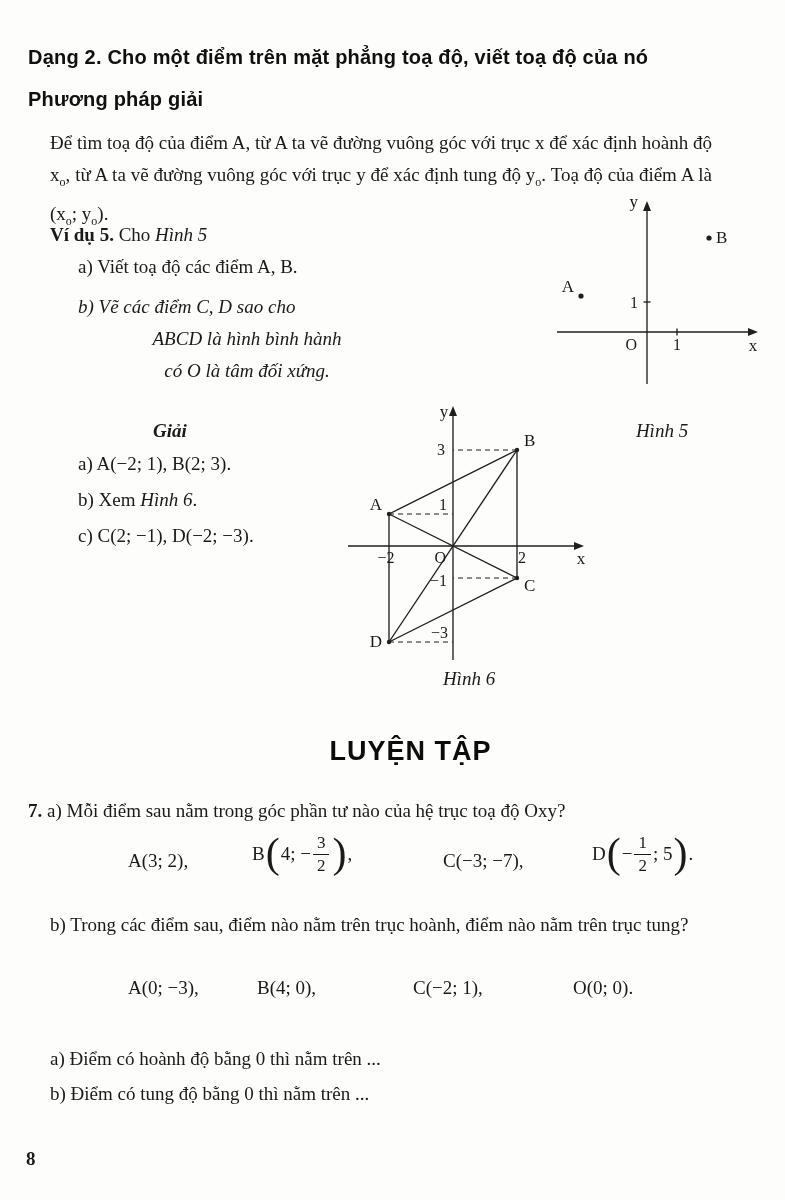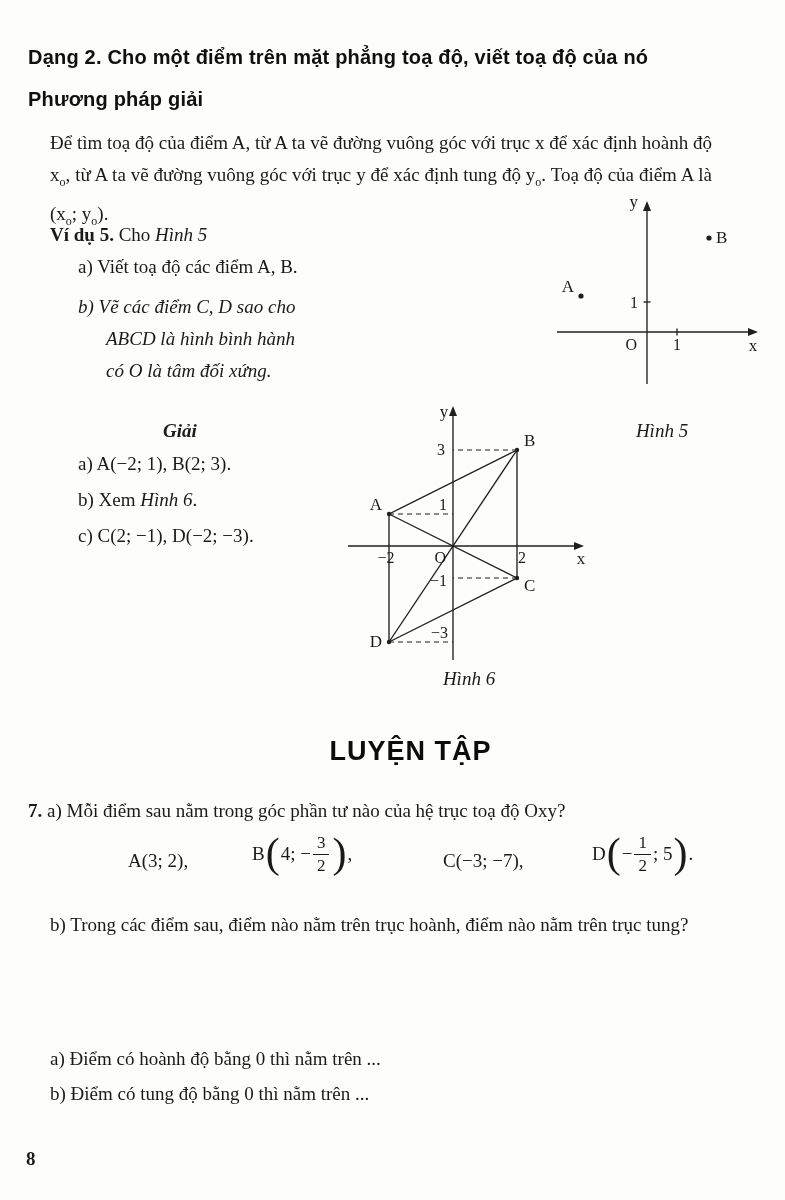--- a/index.html
+++ b/index.html
@@ -10,21 +10,21 @@
     font-family:"Liberation Serif","DejaVu Serif",serif;
   }
   .abs { position:absolute; }
   .body { font-size:19px; }
   .just { text-align:justify; }
   .sans-h {
     font-family:"Liberation Sans","DejaVu Sans",sans-serif;
     font-weight:bold; font-size:20px; color:#101010; letter-spacing:.2px;
   }
   .blk { display:block;font-style:italic; }
-  .ind { padding-left:28px; }
+  .ind { padding-left:28px;text-align:center; }
   .bold { font-weight:bold; }
   .it { font-style:italic; }
   .sb { font-size:12px; }
   .caption { font-style:italic; font-size:19px; text-align:center; }
   .luyentap {
     font-family:"Liberation Sans","DejaVu Sans",sans-serif;
     font-weight:900; font-size:27px; letter-spacing:1px; text-align:center; color:#0c0c0c;
   }
   .pnum { font-weight:bold; font-size:19px; }
   .ptgroup { display:inline-flex; align-items:center; font-size:19px; }
@@ -56,21 +56,21 @@
 
   <div class="abs body" style="left:78px; top:256px;">a) Viết toạ độ các điểm A, B.</div>
 
   <div class="abs body" style="left:78px; top:291px; width:310px; line-height:32px;">
     <span class="blk">b) Vẽ các điểm C, D sao cho</span>
     <span class="blk ind">ABCD là hình bình hành</span>
     <span class="blk ind">có O là tâm đối xứng.</span>
   </div>
 
 
-  <div class="abs body bold it" style="left:163px; top:420px;">Giải</div>
+  <div class="abs body bold it" style="left:153px; top:420px;">Giải</div>
 
   <div class="abs body" style="left:78px; top:453px;">a) A(−2; 1), B(2; 3).</div>
   <div class="abs body" style="left:78px; top:489px;">
     <span>b) Xem </span><span class="it">Hình 6</span><span>.</span>
   </div>
   <div class="abs body" style="left:78px; top:525px;">c) C(2; −1), D(−2; −3).</div>
 
   <div class="abs" style="left:552px; top:192px; width:220px;">
     <svg width="220" height="218" viewBox="0 0 220 218">
       <line class="axis" x1="95" y1="192" x2="95" y2="16"></line>
@@ -161,19 +161,25 @@
           <span class="den">2</span>
         </span>
         <span>; 5</span>
         <span class="bigp">)</span>
         <span>.</span>
     </span>
   </div>
 
   <div class="abs body just" style="left:50px; top:908px; width:706px; line-height:33px; padding-left:56px; text-indent:-56px;">b) Trong các điểm sau, điểm nào nằm trên trục hoành, điểm nào nằm trên trục tung?</div>
 
+  <div class="abs" style="left:0; top:977px; width:785px; height:30px;">
+    <span class="abs body" style="left:128px; top:0;">A(0; −3),</span>
+    <span class="abs body" style="left:257px; top:0;">B(4; 0),</span>
+    <span class="abs body" style="left:413px; top:0;">C(−2; 1),</span>
+    <span class="abs body" style="left:573px; top:0;">O(0; 0).</span>
+  </div>
 
   <div class="abs body" style="left:50px; top:1048px;">a) Điểm có hoành độ bằng 0 thì nằm trên ...</div>
   <div class="abs body" style="left:50px; top:1083px;">b) Điểm có tung độ bằng 0 thì nằm trên ...</div>
 
   <div class="abs pnum" style="left:26px; top:1148px;">8</div>
 
 </div>
 
 </body></html>

